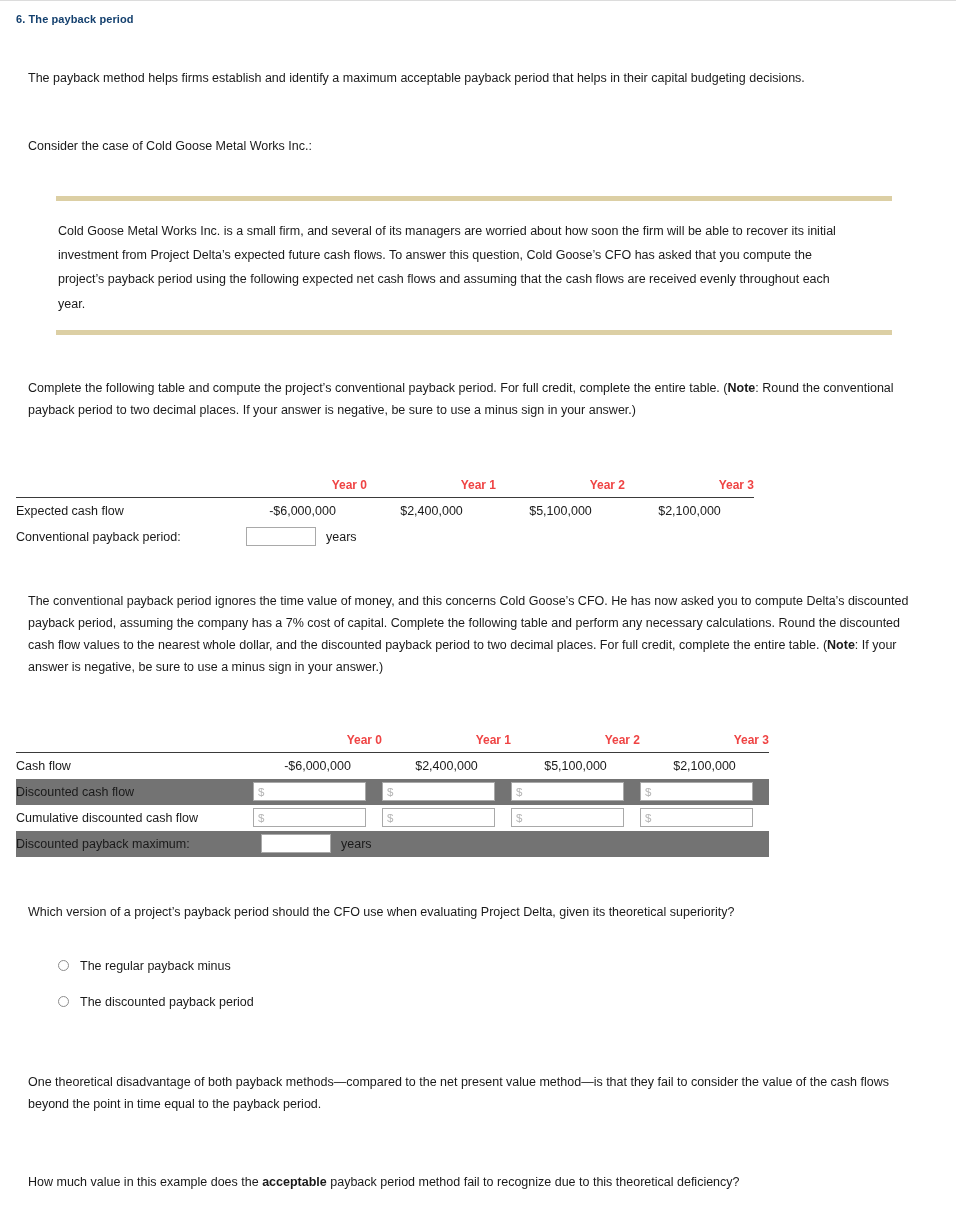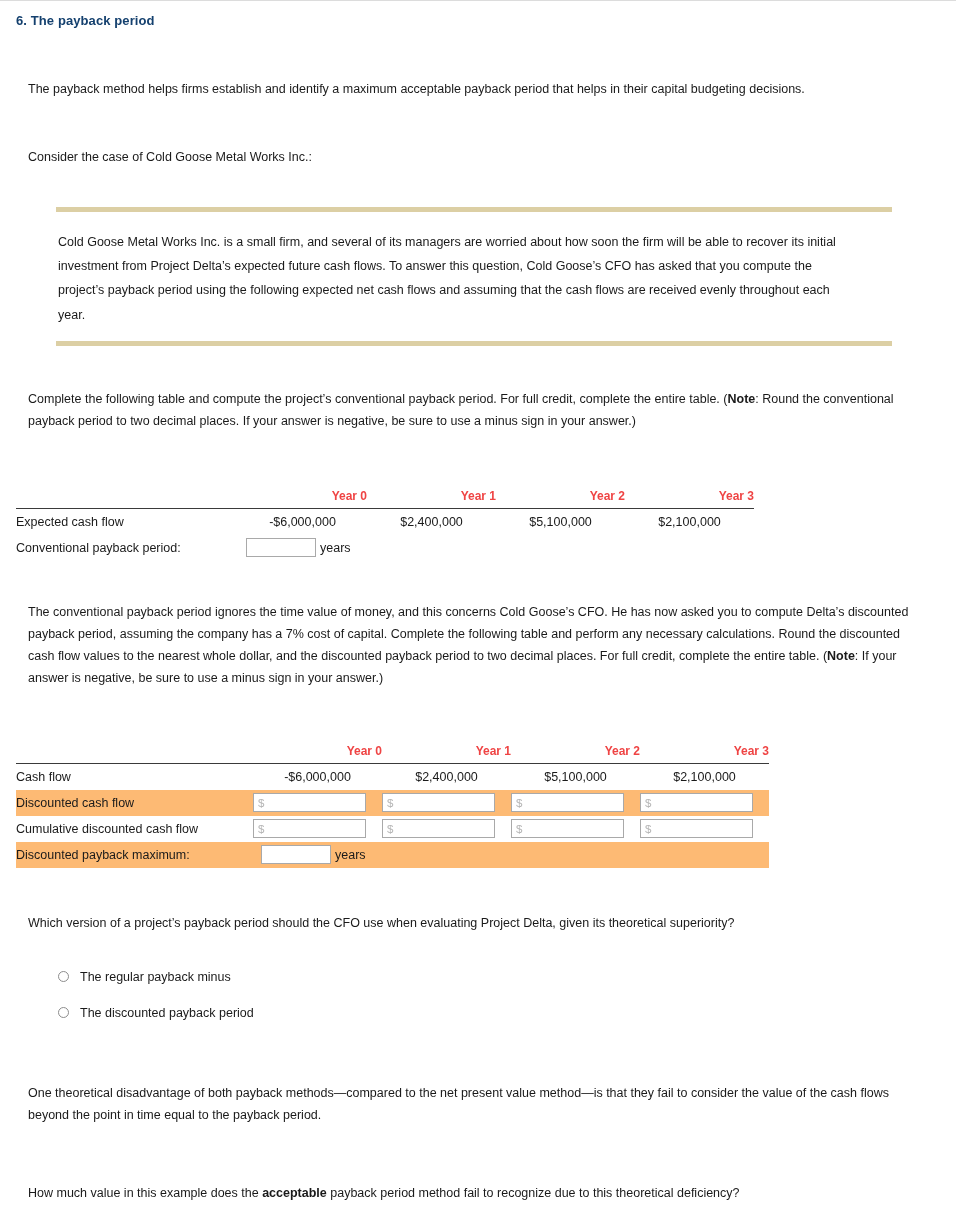--- a/index.html
+++ b/index.html
@@ -23,23 +23,23 @@
     box-sizing: border-box;
     padding: 0;
   }
   .inner {
     padding: 0 16px 0 16px;
   }
 
   
   .section-title {
     color: #14406e;
-    font-size: 13px;
+    font-size: 11px;
     font-weight: bold;
-    margin: 12px 0 16px 0;
+    margin: 12px 0 8px 0;
     letter-spacing: 0.1px;
   }
 
   
   p.body-text {
     margin: 12px;
     font-size: 12.5px;
     line-height: 1.78;
     color: #1a1a1a;
   }
@@ -91,21 +91,21 @@
     text-align: left;
     white-space: nowrap;
   }
   td.val-cell {
     text-align: center;
     white-space: nowrap;
   }
   tr.data-row td { height: 26px; }
   tr.input-row td { height: 26px; }
 
-  .shaded { background: #fdba74; }
+  .shaded { background: #737373; }
 
   
   input.money, input.years-in {
     box-sizing: border-box;
     height: 19px;
     border: 1px solid #a9a9a9;
     background: #ffffff;
     font-family: "Liberation Sans", sans-serif;
     font-size: 11.5px;
     color: #333;
@@ -114,21 +114,21 @@
   }
   input.money { width: 113px; }
   input.money::placeholder { color: #b4b4b4; }
   input.years-in { width: 70px; }
 
   td.inp-cell { text-align: left; padding-left: 8px; }
 
   .years-wrap {
     display: flex;
     align-items: center;
-    gap: 4px;
+    gap: 10px;
     padding-left: 8px;
   }
   .years-label { font-size: 12.5px; }
 
   
   .options { margin: 0; padding: 0; }
   .option-row {
     display: flex;
     align-items: center;
     gap: 11px;

